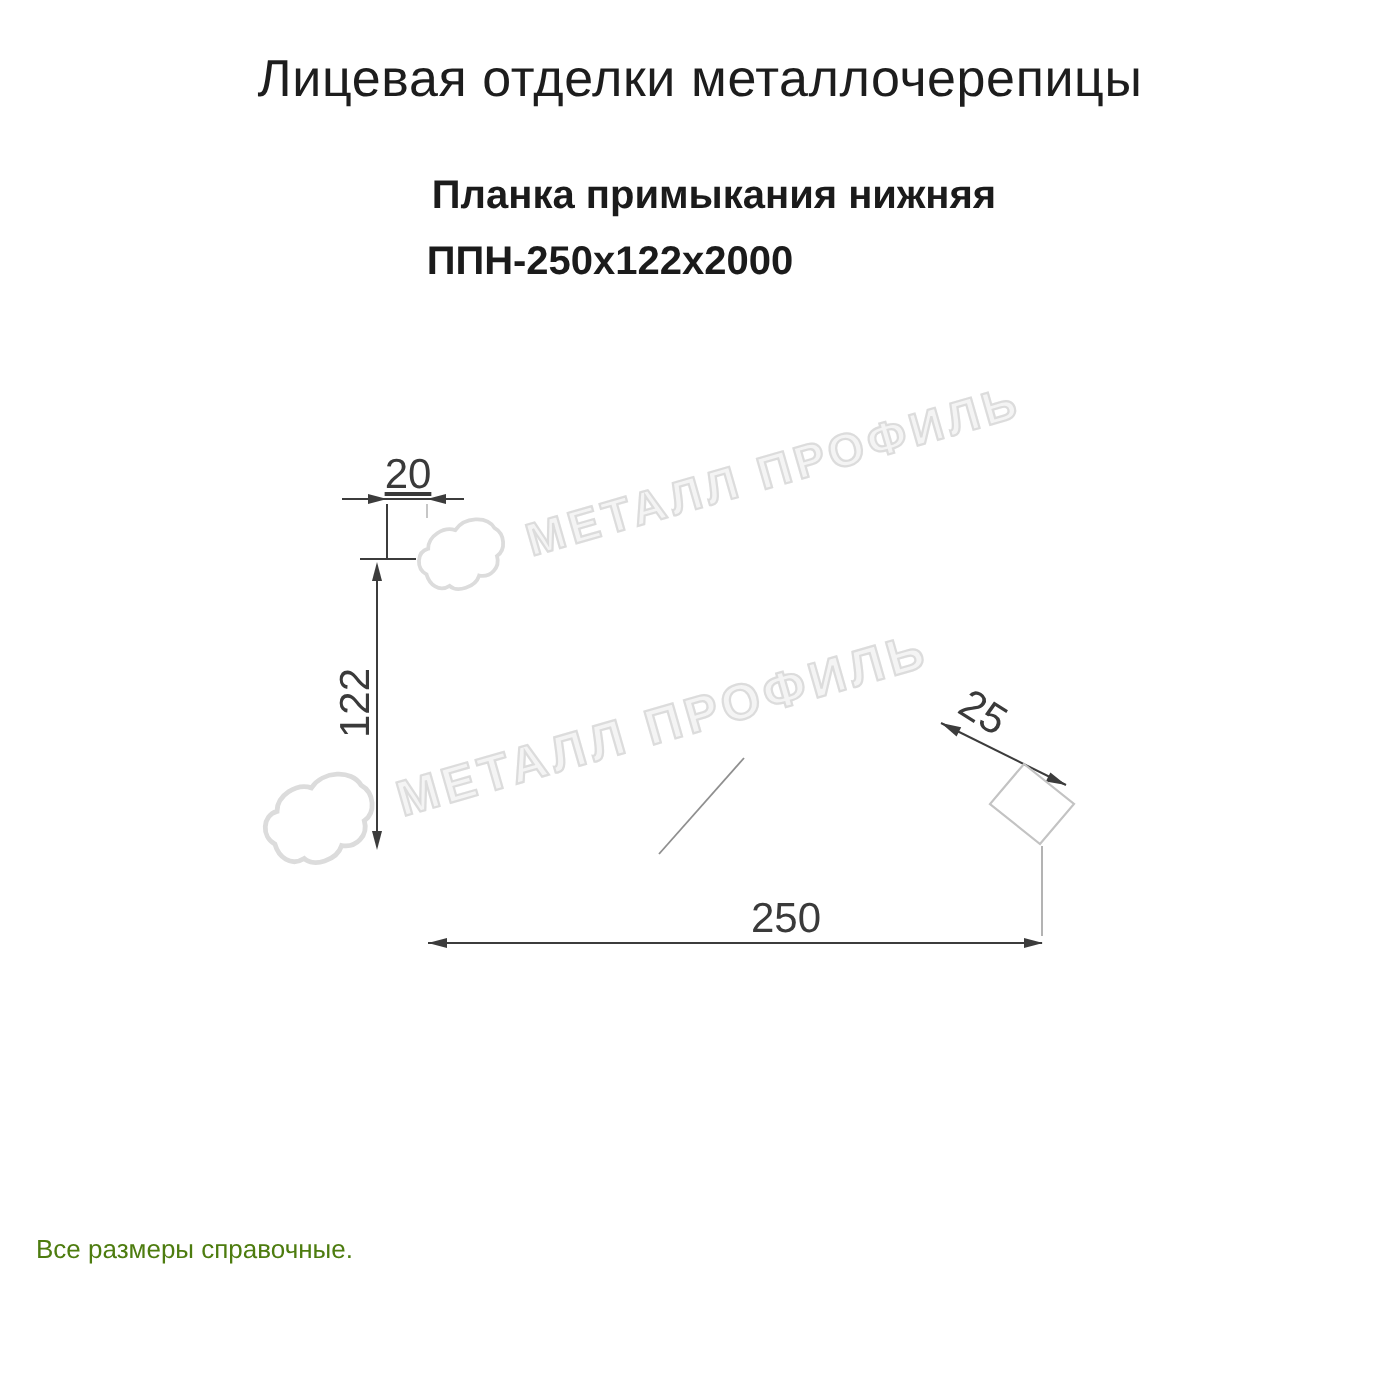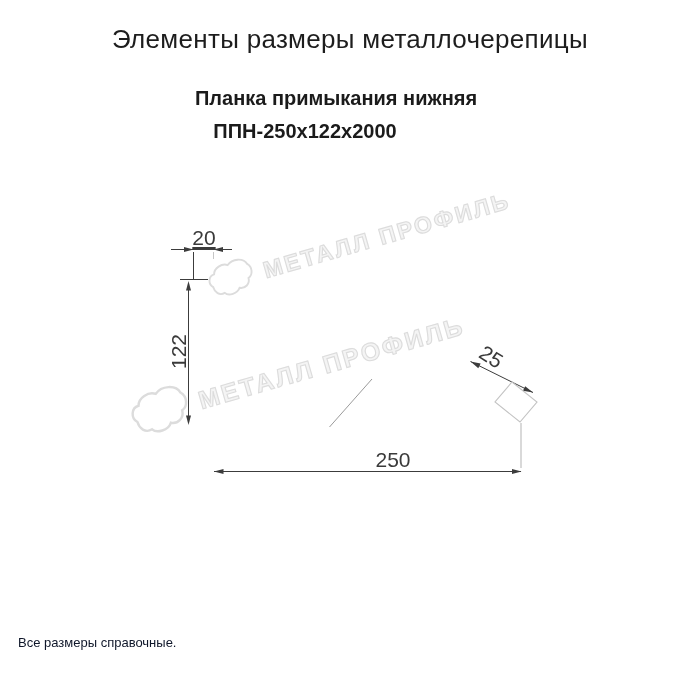--- a/index.html
+++ b/index.html
@@ -4,21 +4,21 @@
 <style>
   html,body { margin:0; padding:0; background:#ffffff; }
   .canvas {
     position:relative; width:700px; height:700px; background:#ffffff;
     font-family:"Liberation Sans", sans-serif; overflow:hidden;
   }
   
   .title   { position:absolute; left:0; top:24px;  width:700px; text-align:center;
              font-size:26px; color:#1d1d1d; letter-spacing:0.3px; }
   .subtitle{ position:absolute; left:0; top:87px;  width:672px; text-align:center;
-             font-size:20px; font-weight:bold; color:#1b1b1b; }
+             font-size:20px; font-weight:bold; color:#1b1b1b;padding-left:21px; }
   .model   { position:absolute; left:0; top:120px; width:610px; text-align:center;
              font-size:20px; font-weight:bold; color:#1b1b1b; }
   
   .watermark { position:absolute; display:flex; align-items:center; gap:8px;
                white-space:nowrap; font-weight:bold;
                color:#f4f4f4; -webkit-text-stroke:1.1px #dcdcdc;
                text-shadow:0 0 1px #e6e6e6; pointer-events:none; }
   .wm-a { left:206px; top:266px; height:42px; font-size:23px; letter-spacing:2.5px;
           transform:rotate(-16deg); transform-origin:left center; }
   .wm-b { left:128px; top:394px; height:54px; font-size:25px; letter-spacing:2.5px;
@@ -28,29 +28,29 @@
   .linework { position:absolute; left:0; top:0; width:700px; height:700px; }
   .dim { position:absolute; text-align:center; font-size:21px; color:#3a3a3a; }
   .dim-20  { left:187px; top:226px; width:34px;text-decoration:underline; }
   .dim-122 { left:155px; top:341px; width:46px; line-height:21px; transform:rotate(-90deg); }
   .dim-250 { left:345px; top:448px; width:48px;margin-left:24px; }
   .dim-25  { left:475px; top:345px; width:32px; transform:rotate(32deg); }
   .face-label { position:absolute; left:374px; top:335px; width:74px; text-align:center;
                 font-size:14px; line-height:16px; color:#3a3a3a; }
   .face-label span { display:block; }
   
-  .footer { position:absolute; left:18px; top:632px; font-size:13px; color:#0f172a;text-align:center; }
+  .footer { position:absolute; left:18px; top:614px; font-size:13px; color:#4d7c0f;text-align:center; }
   .footer .note { line-height:22px; }
 </style>
 </head>
 <body>
 
 <div class="canvas">
 
-  <div class="title">Элементы размеры металлочерепицы</div>
+  <div class="title">Лицевая отделки металлочерепицы</div>
   <div class="subtitle">Планка примыкания нижняя</div>
   <div class="model">ППН-250х122х2000</div>
 
   <div class="watermark wm-a">
     <span class="wm-icon">
       <svg width="52" height="42" viewBox="0 0 60 46">
         <path d="M8,29 C3,24 6,15 13,15 C15,8 25,5 31,9 C38,3 51,6 53,14 C58,19 56,28 50,30 C50,37 43,41 37,38 C33,44 22,44 19,39 C12,41 8,35 8,29 Z" fill="#ffffff" stroke="#dcdcdc" stroke-width="2.2"></path>
       </svg>
     </span>
     <span>МЕТАЛЛ ПРОФИЛЬ</span>

